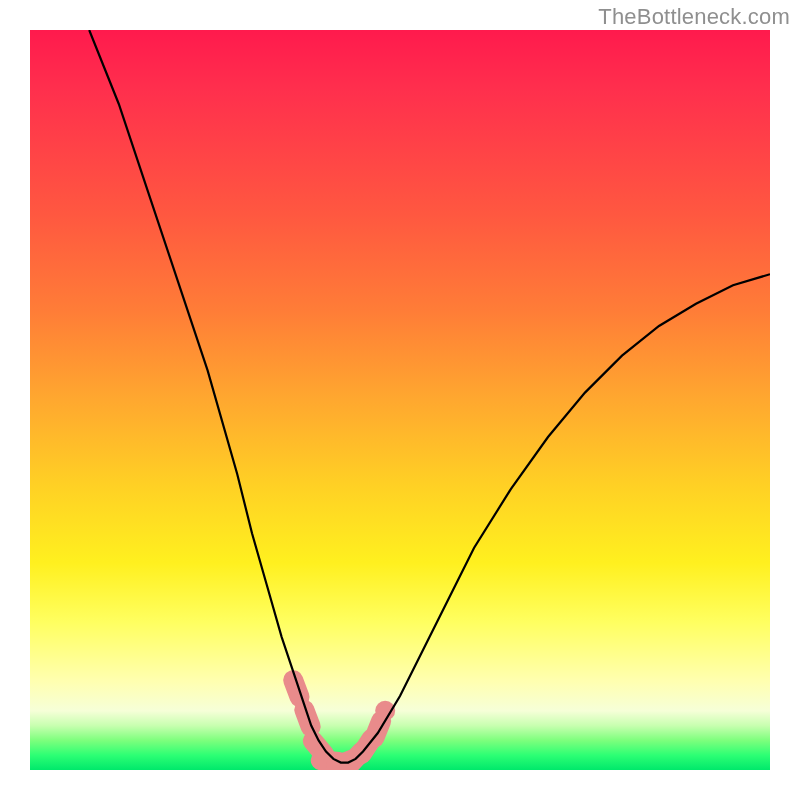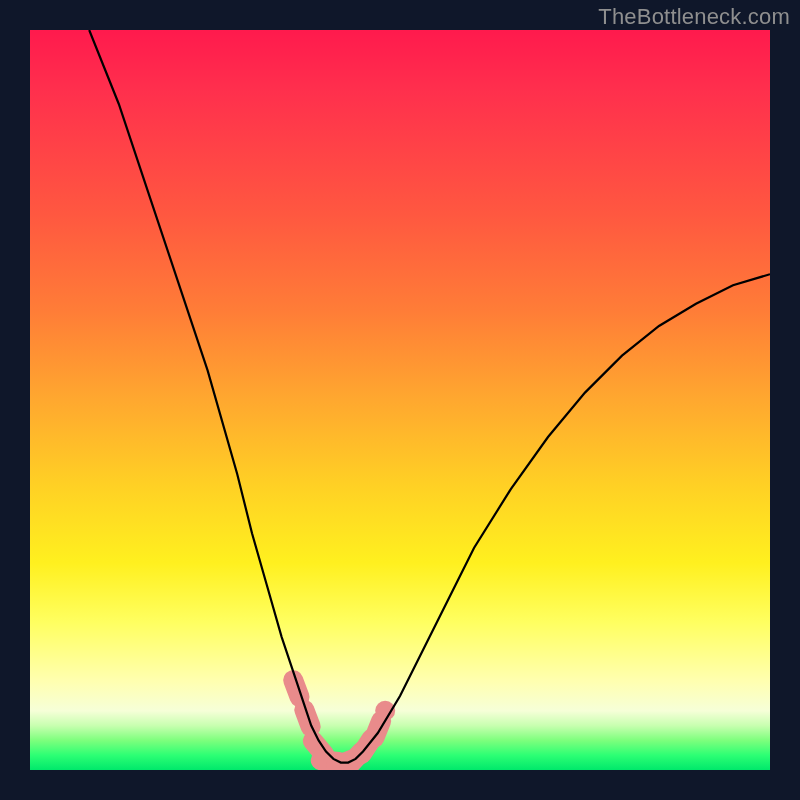--- a/index.html
+++ b/index.html
@@ -10,21 +10,21 @@
     overflow: hidden;
     background: #000;
     font-family: Arial, Helvetica, sans-serif;
   }
   .frame {
     position: absolute;
     left: 0;
     top: 0;
     width: 800px;
     height: 800px;
-    background: #0f172a;
+    background: #ffffff;
     text-decoration: underline;
   }
   .plot {
     position: absolute;
     left: 30px;
     top: 30px;
     width: 740px;
     height: 740px;
     
     background: linear-gradient(

